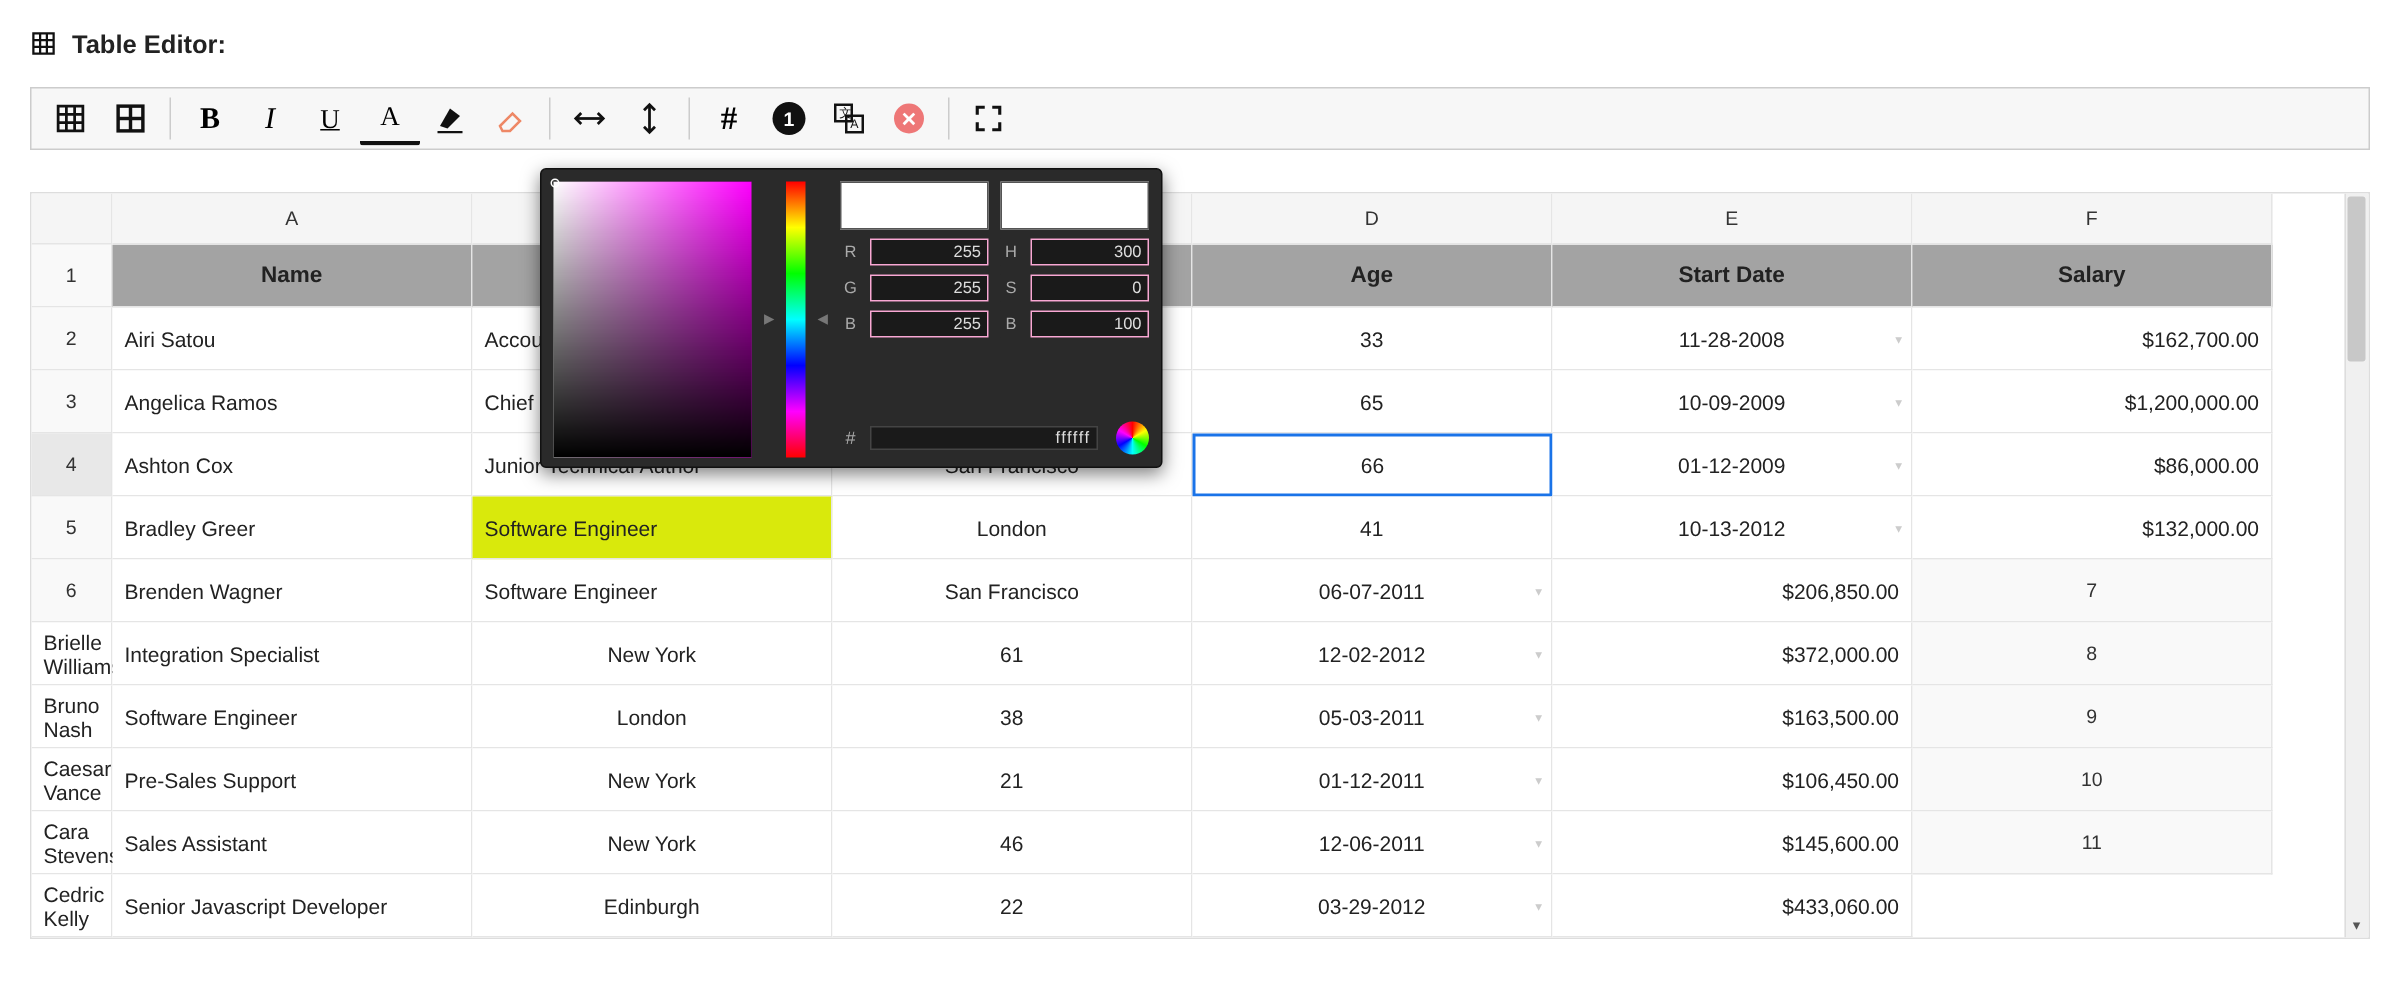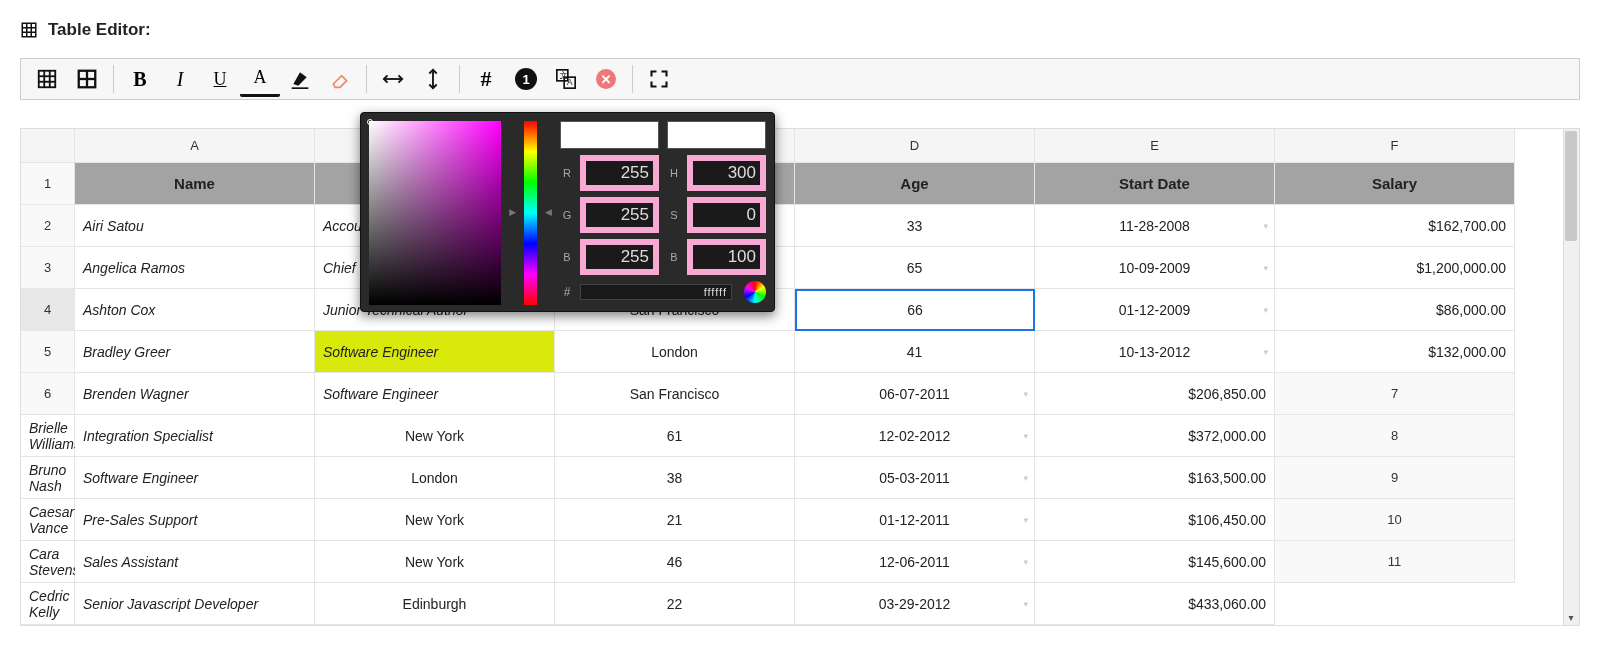--- a/index.html
+++ b/index.html
@@ -1,29 +1,29 @@
 <!DOCTYPE html>
 <html><head>
 <meta charset="utf-8">
 <style>
 * { box-sizing: border-box; margin: 0; padding: 0; }
 body { font-family: Verdana, Geneva, sans-serif; font-size: 14px; color: #222; background: #fff; padding: 20px; }
-.title-row { display: flex; align-items: center; gap: 10px; margin-bottom: 18px; }
+.title-row { display: flex; align-items: flex-start; gap: 10px; margin-bottom: 18px; }
 .title-row h2 { font-size: 17px; font-weight: bold; }
 .toolbar { border: 1px solid #ccc; background: #f7f7f7; height: 42px; display: flex; align-items: center; padding: 0 6px; gap: 0; }
 .tb-btn { width: 40px; height: 36px; display: flex; align-items: center; justify-content: center; cursor: pointer; border-radius: 2px; background: transparent; border: none; }
 .tb-sep { width: 1px; height: 28px; background: #ccc; margin: 0 6px; }
 .active-indicator { border-bottom: 3px solid #111 !important; }
 .grid-wrap { position: relative; border: 1px solid #ddd; margin-top: 28px; overflow: hidden; }
 .grid { display: grid; grid-template-columns: 54px 240px 240px 240px 240px 240px 240px; }
 .hed { background: #f5f5f5; border-right: 1px solid #e5e5e5; border-bottom: 1px solid #e5e5e5; height: 34px; display:flex; align-items:center; justify-content:center; font-size:13px; color:#333; position:relative; }
 .row-hed { background:#f9f9f9; border-right:1px solid #e5e5e5; border-bottom:1px solid #e5e5e5; height:42px; display:flex; align-items:center; justify-content:center; font-size:13px; color:#333; }
 .th { background:#a3a3a3; border-right:1px solid #e5e5e5; border-bottom:1px solid #e5e5e5; height:42px; display:flex; align-items:center; justify-content:center; font-weight:bold; font-size:15px; }
 .td { background:#fff; border-right:1px solid #e5e5e5; border-bottom:1px solid #e5e5e5; height:42px; display:flex; align-items:center; padding:0 8px; font-size:14px; position:relative; }
-.td.c-left { justify-content:flex-start;font-style:italic; }
+.td.c-left { justify-content:flex-start; }
 .td.c-center { justify-content:center; }
 .td.c-right { justify-content:flex-end; }
 .td .dropdown-arrow { position:absolute; right:6px; top:50%; transform:translateY(-50%); color:#ccc; font-size:9px; }
 .highlight-yellow { background:#d9e90c !important; }
 .selected-cell { border: 2px solid #1a73e8 !important; }
 .row-hed.sel { background:#e8e8e8; }
 .scrollbar-v { position:absolute; right:0; top:0; bottom:0; width:16px; background:#f0f0f0; border-left:1px solid #ddd; }
 .scroll-thumb-top { position:absolute; right:2px; top:2px; width:12px; height:110px; background:#c8c8c8; border-radius:2px; }
 .scroll-arrow-btm { position:absolute; right:2px; bottom:2px; width:12px; height:12px; display:flex; align-items:center; justify-content:center; color:#555; font-size:10px; }
 
@@ -33,21 +33,21 @@
 .picker-sv-cursor { position:absolute; left:-2px; top:-2px; width:6px; height:6px; border:1px solid #fff; border-radius:50%; }
 .picker-arrows { display:flex; flex-direction:column; justify-content:center; gap:4px; color:#777; font-size:9px; }
 .picker-hue { width:18px; height:184px; background: linear-gradient(to bottom, #f00, #ff0, #0f0, #0ff, #00f, #f0f, #f00); cursor:pointer; }
 .picker-right { flex:1; display:flex; flex-direction:column; gap:6px; }
 .swatch-row { display:flex; gap:8px; height:32px; }
 .swatch { flex:1; background:#fff; border:1px solid #555; }
 .rgb-hsb { display:flex; gap:8px; flex:1; }
 .rgb-col, .hsb-col { display:flex; flex-direction:column; gap:6px; flex:1; }
 .num-row { display:flex; align-items:center; gap:6px; background:#2a2a2a; }
 .num-row label { color:#aaa; font-size:11px; width:14px; text-align:center; font-family:Arial,sans-serif; }
-.num-row input { flex:1; width:40px; background:#1a1a1a; color:#ddd; border:6px solid #f9a8d4; font-size:17px; padding:2px 4px; text-align:right; font-family:Arial,sans-serif; }
+.num-row input { flex:1; width:40px; background:#1a1a1a; color:#ddd; border:1px solid #f9a8d4; font-size:11px; padding:2px 4px; text-align:right; font-family:Arial,sans-serif; }
 .hex-row { display:flex; align-items:center; gap:6px; }
 .hex-row label { color:#aaa; font-size:12px; width:14px; text-align:center; }
 .hex-row input { flex:1; background:#1a1a1a; color:#ddd; border:1px solid #444; font-size:11px; padding:1px 4px; text-align:right; letter-spacing:1px; font-family:Arial,sans-serif; }
 .rainbow-circle { width:22px; height:22px; border-radius:50%; background:conic-gradient(#f00,#ff0,#0f0,#0ff,#00f,#f0f,#f00); margin-left:6px; cursor:pointer; }
 svg { display:block; }
 </style>
 </head>
 <body>
 
 <div class="title-row">

